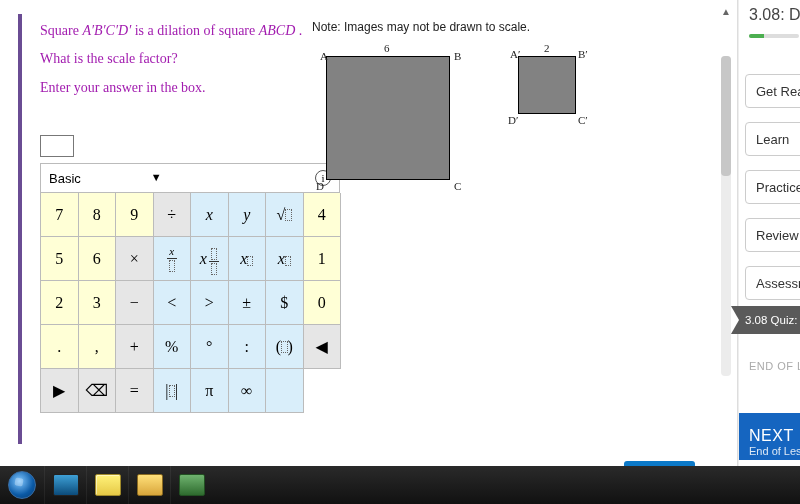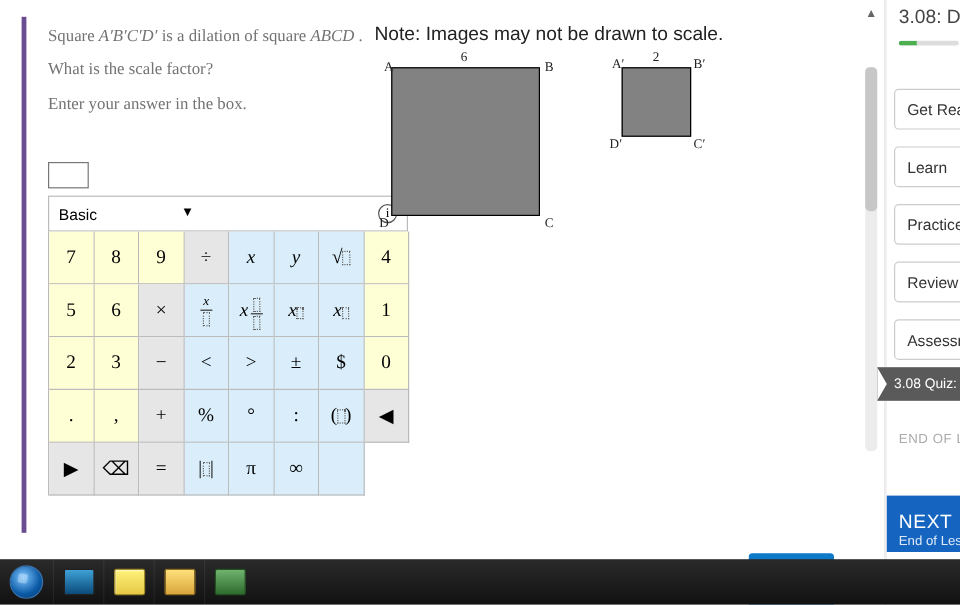--- a/index.html
+++ b/index.html
@@ -4,23 +4,23 @@
 <style>
   * { box-sizing: border-box; margin: 0; padding: 0; }
   body { font-family: Arial, sans-serif; font-size: 13px; background: #fff; overflow: hidden; width: 800px; height: 504px; position: relative; }
   .viewport { width: 800px; height: 504px; display: flex; }
   .main-area { flex: 1; position: relative; border-right: 1px solid #ddd; overflow: hidden; }
   .purple-bar { position: absolute; left: 18px; top: 14px; width: 4px; height: 430px; background: #6a4c93; }
   .content { position: absolute; left: 40px; top: 20px; right: 30px; bottom: 50px; }
   .scroll-track { position: absolute; right: 6px; top: 56px; width: 10px; height: 320px; background: #ececec; border-radius: 4px; }
   .scroll-thumb { position: absolute; top: 0; width: 100%; height: 120px; background: #c7c7c7; border-radius: 4px; }
   .up-caret { position: absolute; right: 6px; top: 6px; font-size: 10px; color: #666; }
-  .prompt { font-family: Georgia, 'Times New Roman', serif; font-size: 14px; color: #737373; line-height: 1.6; }
+  .prompt { font-family: Georgia, 'Times New Roman', serif; font-size: 14px; color: #a21caf; line-height: 1.6; }
   .prompt .italic { font-style: italic; }
-  .note { position: absolute; left: 312px; top: 20px; font-size: 16px; color: #222; }
+  .note { position: absolute; left: 312px; top: 20px; font-size: 12px; color: #222; }
   .diagram { position: absolute; left: 320px; top: 44px; }
   .sqA { position: absolute; left: 6px; top: 12px; width: 124px; height: 124px; background: #828282; border: 1px solid #000; }
   .sqB { position: absolute; left: 198px; top: 12px; width: 58px; height: 58px; background: #828282; border: 1px solid #000; }
   .lbl { position: absolute; font-size: 11px; color: #222; font-family: 'Times New Roman', serif;}
   .answer-box { width: 34px; height: 22px; border: 1px solid #777; margin-top: 36px; margin-bottom: 6px; }
   .kb-head { display: flex; align-items: center; justify-content: space-between; width: 300px; height: 30px; border: 1px solid #bbb; background: #fff; padding: 0 8px; }
   .info-circle { width: 16px; height: 16px; border: 1px solid #555; border-radius: 50%; display: inline-flex; align-items: center; justify-content: center; font-family: Georgia, serif; font-size: 11px; }
   .keypad { display: grid; grid-template-columns: repeat(8, 37.5px); grid-auto-rows: 44px; width: 301px; border-left: 1px solid #bbb; border-top: 0; }
   .key { border-right: 1px solid #bbb; border-bottom: 1px solid #bbb; display: flex; align-items: center; justify-content: center; font-family: 'Times New Roman', Georgia, serif; font-size: 16px; cursor: pointer; user-select: none; }
   .num { background: #ffffd6; }

